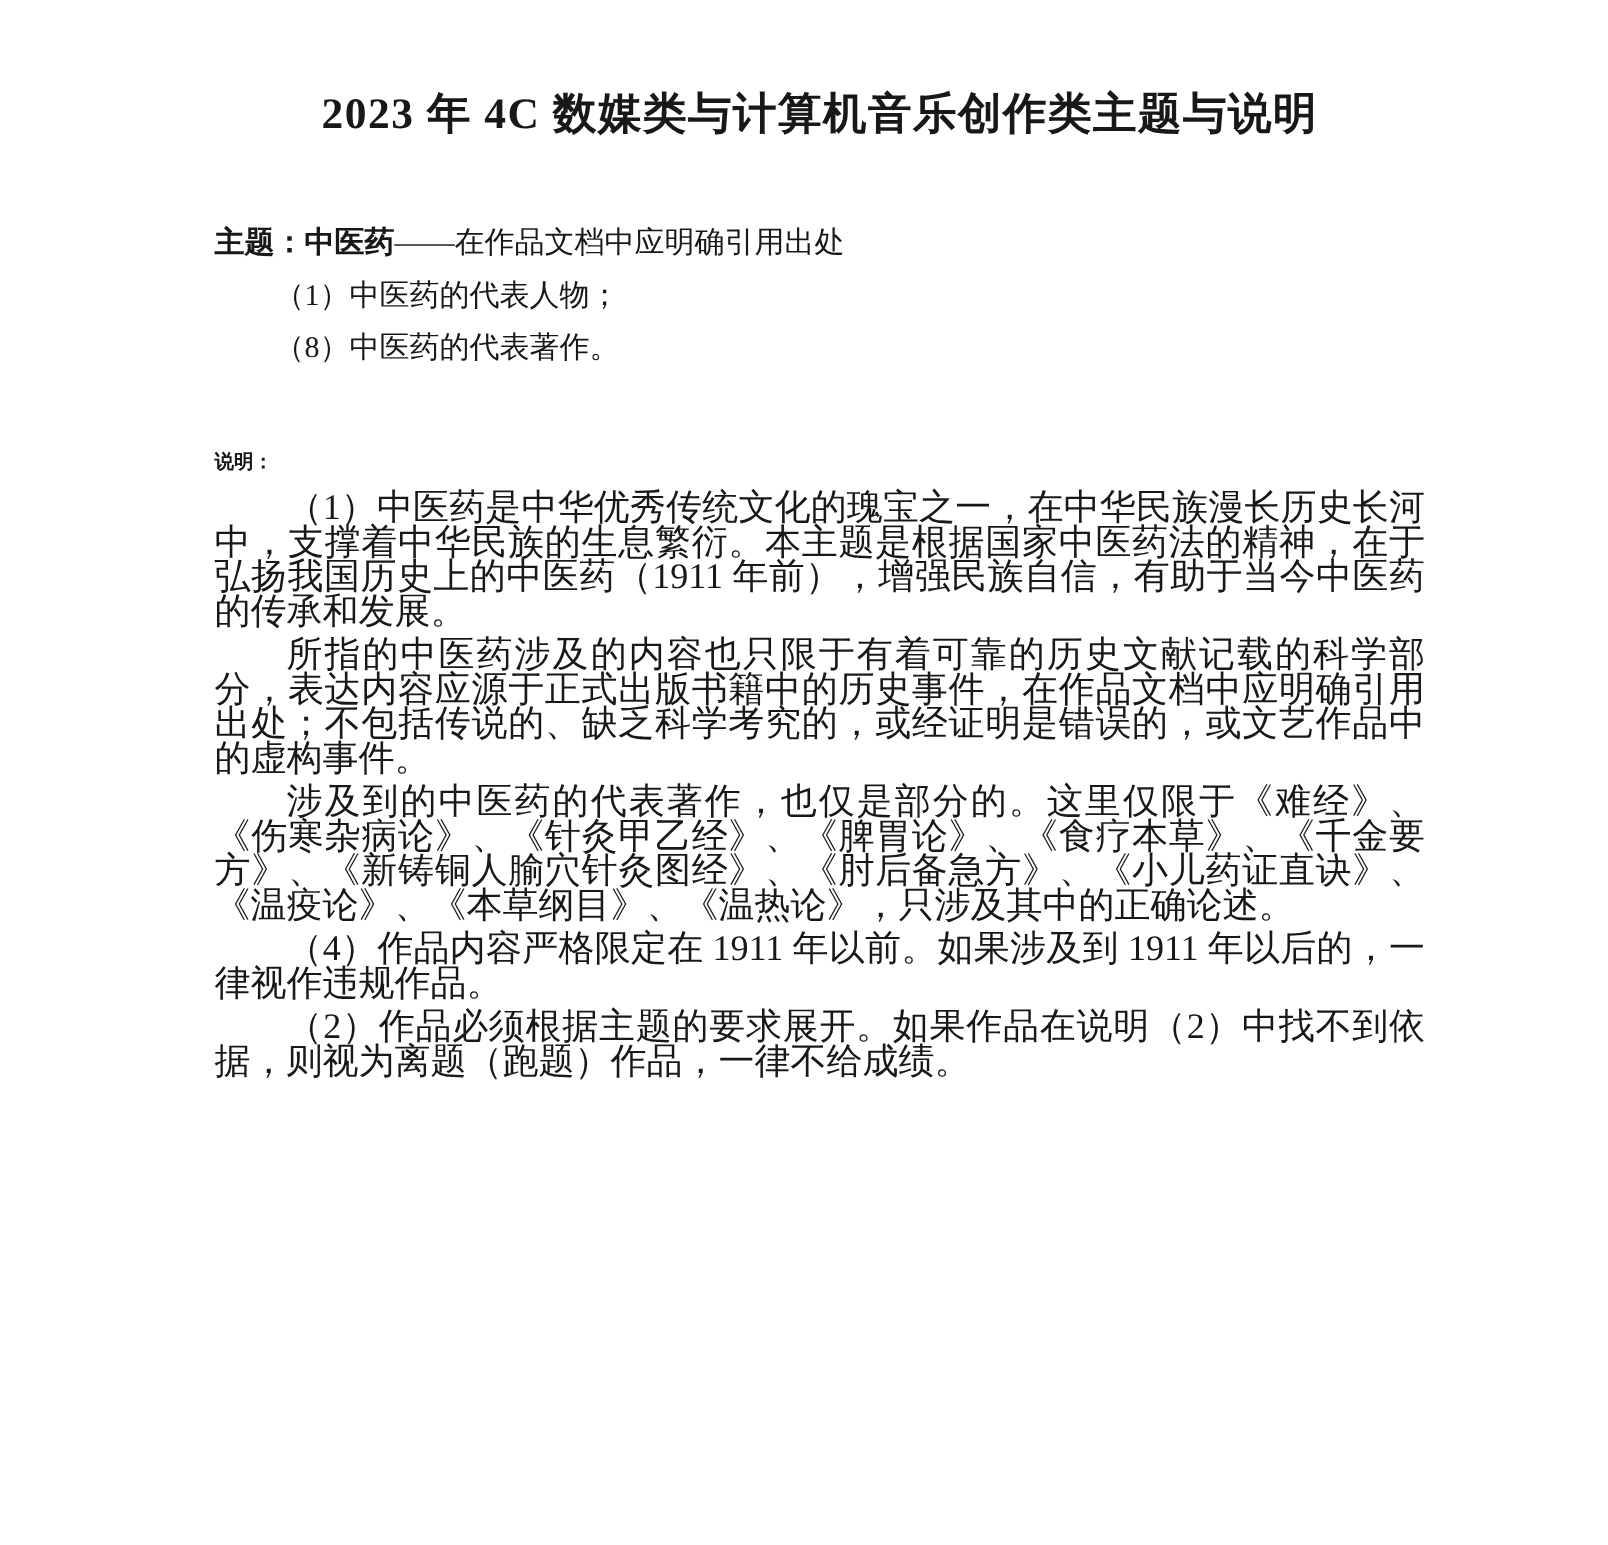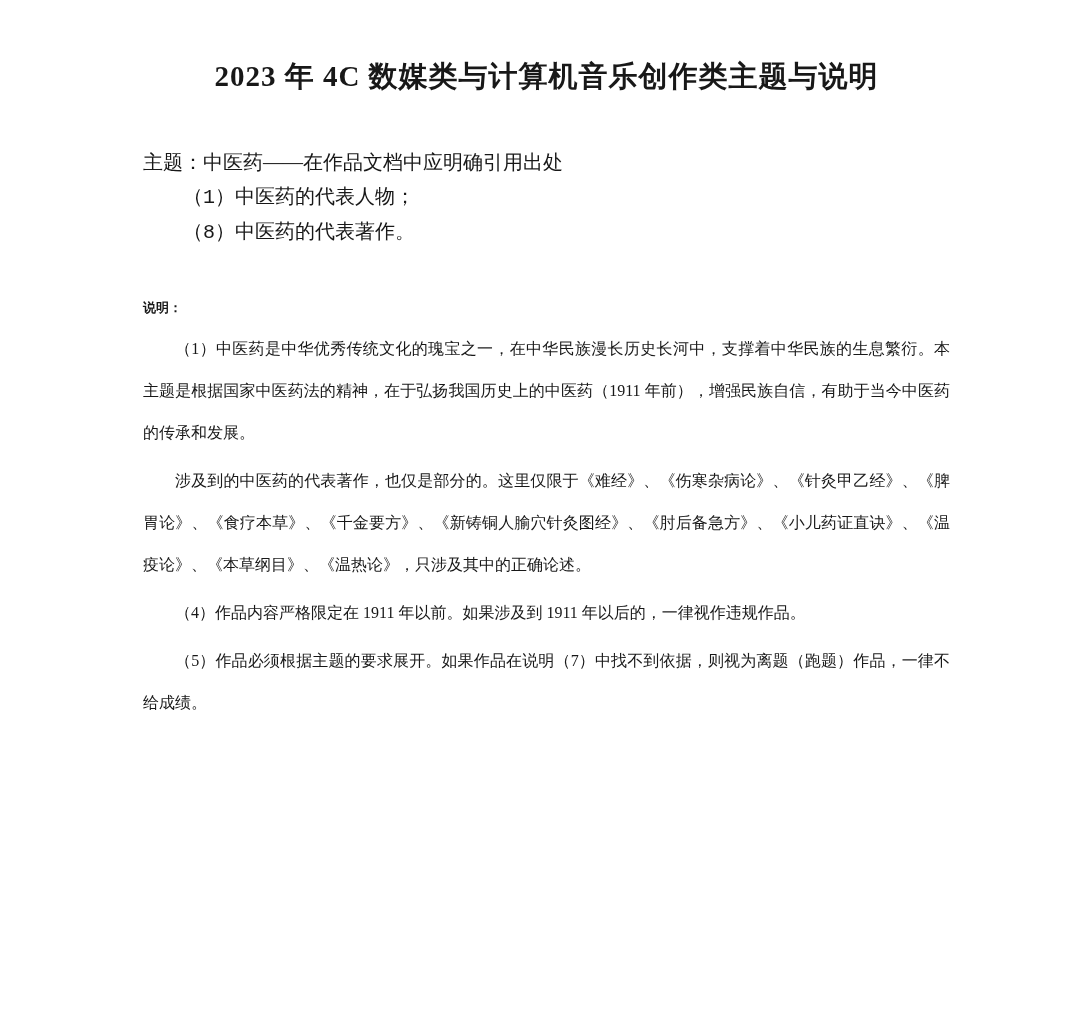--- a/index.html
+++ b/index.html
@@ -31,37 +31,36 @@
   .theme-line {
     font-size: 20px;
     margin: 54px 0 0 0;
     line-height: 29px;
   }
   .content-line {
     font-size: 20px;
     margin: 44px 0 0 0;
     line-height: 29px;
   }
-  .bold { font-weight: normal; }
+  .bold { font-weight: bold; }
   .content-item {
     font-size: 20px;
     margin: 6px 0 0 0;
     line-height: 29px;
     text-indent: 2em;
-    font-family: Liberation Mono, monospace;
   }
   .notes-label {
     font-size: 13px;
     font-weight: bold;
     margin: 46px 0 0 0;
     line-height: 29px;
   }
   .note {
-    font-size: 16px;
-    line-height: 42px;
+    font-size: 24px;
+    line-height: 23px;
     margin: 6px 0 0 0;
     text-indent: 2em;
     text-align: justify;
   }
 </style>
 </head>
 <body>
 
 <div class="page">
 
@@ -71,22 +70,23 @@
 
 
   <p class="content-item">（1）中医药的代表人物；</p>
 
   <p class="content-item">（8）中医药的代表著作。</p>
 
   <p class="notes-label">说明：</p>
 
   <p class="note">（1）中医药是中华优秀传统文化的瑰宝之一，在中华民族漫长历史长河中，支撑着中华民族的生息繁衍。本主题是根据国家中医药法的精神，在于弘扬我国历史上的中医药（1911 年前），增强民族自信，有助于当今中医药的传承和发展。</p>
 
+  <p class="note">所指的中医药涉及的内容也只限于有着可靠的历史文献记载的科学部分，表达内容应源于正式出版书籍中的历史事件，在作品文档中应明确引用出处；不包括传说的、缺乏科学考究的，或经证明是错误的，或文艺作品中的虚构事件。</p>
 
 
   <p class="note">涉及到的中医药的代表著作，也仅是部分的。这里仅限于《难经》、《伤寒杂病论》、《针灸甲乙经》、《脾胃论》、《食疗本草》、《千金要方》、《新铸铜人腧穴针灸图经》、《肘后备急方》、《小儿药证直诀》、《温疫论》、《本草纲目》、《温热论》，只涉及其中的正确论述。</p>
 
 
   <p class="note">（4）作品内容严格限定在 1911 年以前。如果涉及到 1911 年以后的，一律视作违规作品。</p>
 
-  <p class="note">（5）作品必须根据主题的要求展开。如果作品在说明（7）中找不到依据，则视为离题（跑题）作品，一律不给成绩。</p>
+  <p class="note">（2）作品必须根据主题的要求展开。如果作品在说明（2）中找不到依据，则视为离题（跑题）作品，一律不给成绩。</p>
 
 </div>
 
 </body></html>

